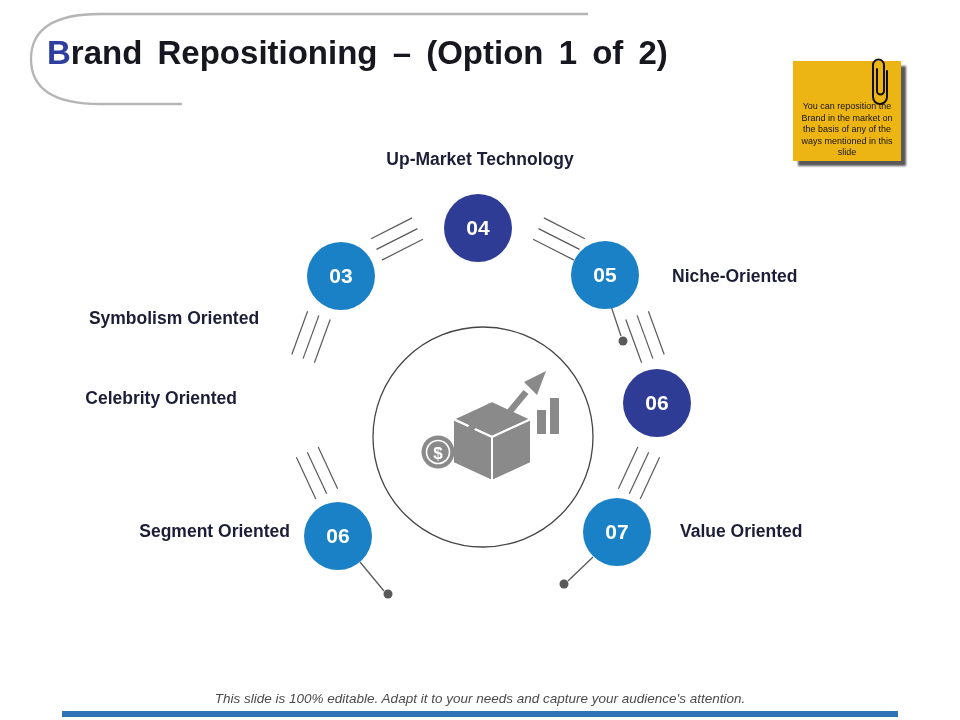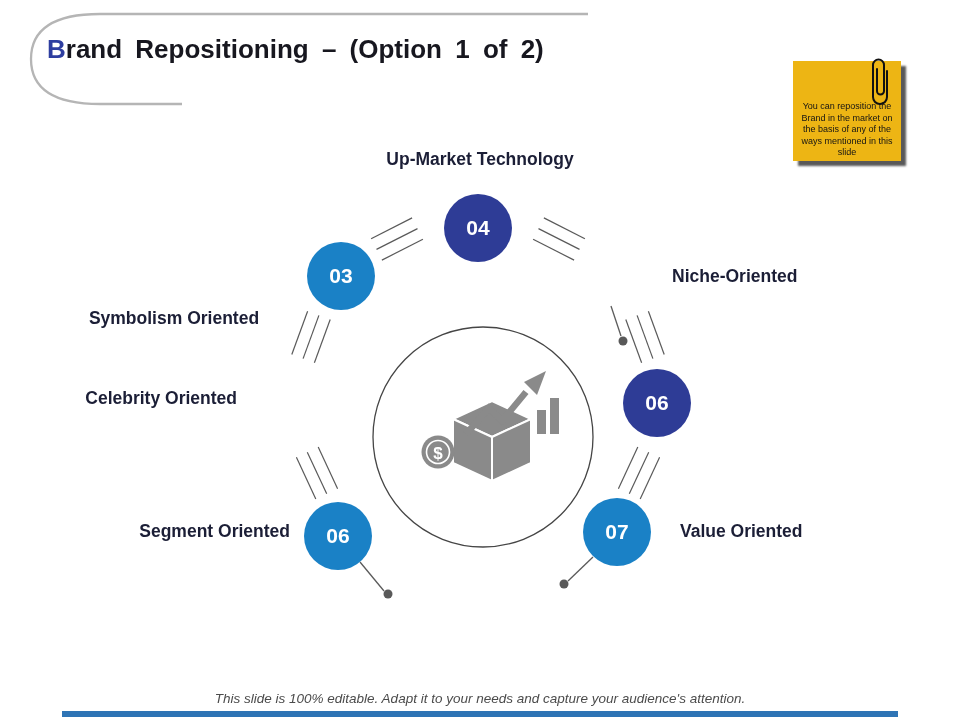--- a/index.html
+++ b/index.html
@@ -3,21 +3,21 @@
 <meta charset="utf-8">
 <style>
   html,body{margin:0;padding:0;background:#ffffff;}
   .slide{
     position:relative;width:960px;height:720px;background:#ffffff;overflow:hidden;
     font-family:"Liberation Sans",sans-serif;
   }
   
   .title{
     position:absolute;left:47px;top:34px;margin:0;
-    font-size:26px;font-weight:600;color:#17171f;letter-spacing:0;word-spacing:6px;
+    font-size:33px;font-weight:600;color:#17171f;letter-spacing:0;word-spacing:6px;
     white-space:nowrap;
   }
   .title .accent{color:var(--accent-blue,#2e3ea0);font-weight:700;}
   .decor-svg{position:absolute;left:0;top:0;pointer-events:none;}
   
   .sticky-note{
     position:absolute;left:793px;top:61px;width:108px;height:100px;
     background:var(--note-yellow,#edb514);
     box-shadow:5px 5px 2px rgba(60,60,60,0.85);
   }
@@ -129,20 +129,21 @@
   <div class="sticky-note">
     <svg class="paperclip" width="22" height="54" viewBox="0 0 22 54">
       <path class="clip-wire" d="M 8 14 L 8 36 A 3.5 3.5 0 0 0 15 36 L 15 10 A 5.5 5.5 0 0 0 4 10 L 4 42 A 7 7 0 0 0 18 42 L 18 16"></path>
     </svg>
     <div class="note-text">You can reposition the Brand in the market on the basis of any of the ways mentioned in this slide</div>
   </div>
 
   <div class="node light n1">06</div>
   <div class="node light n3">03</div>
   <div class="node dark n4">04</div>
+  <div class="node light n5">05</div>
   <div class="node dark n6">06</div>
   <div class="node light n7">07</div>
 
   <div class="lbl l1">Segment Oriented</div>
   <div class="lbl l2">Celebrity Oriented</div>
   <div class="lbl l3">Symbolism Oriented</div>
   <div class="lbl l4">Up-Market Technology</div>
   <div class="lbl l5">Niche-Oriented</div>
   <div class="lbl l7">Value Oriented</div>
 

